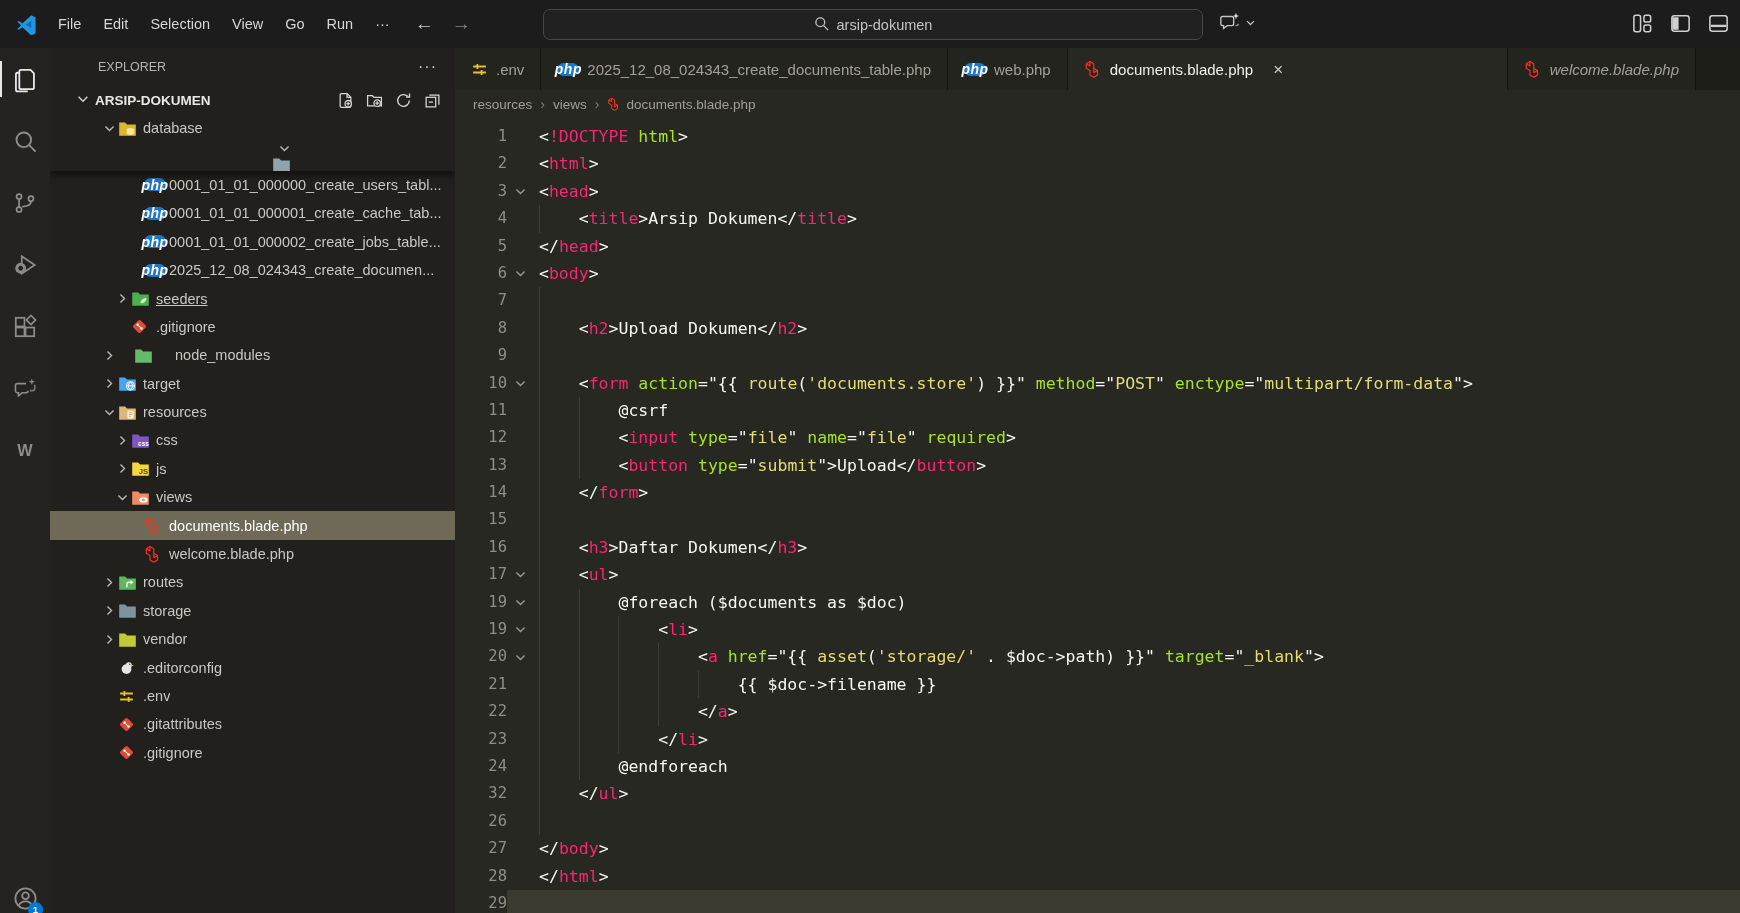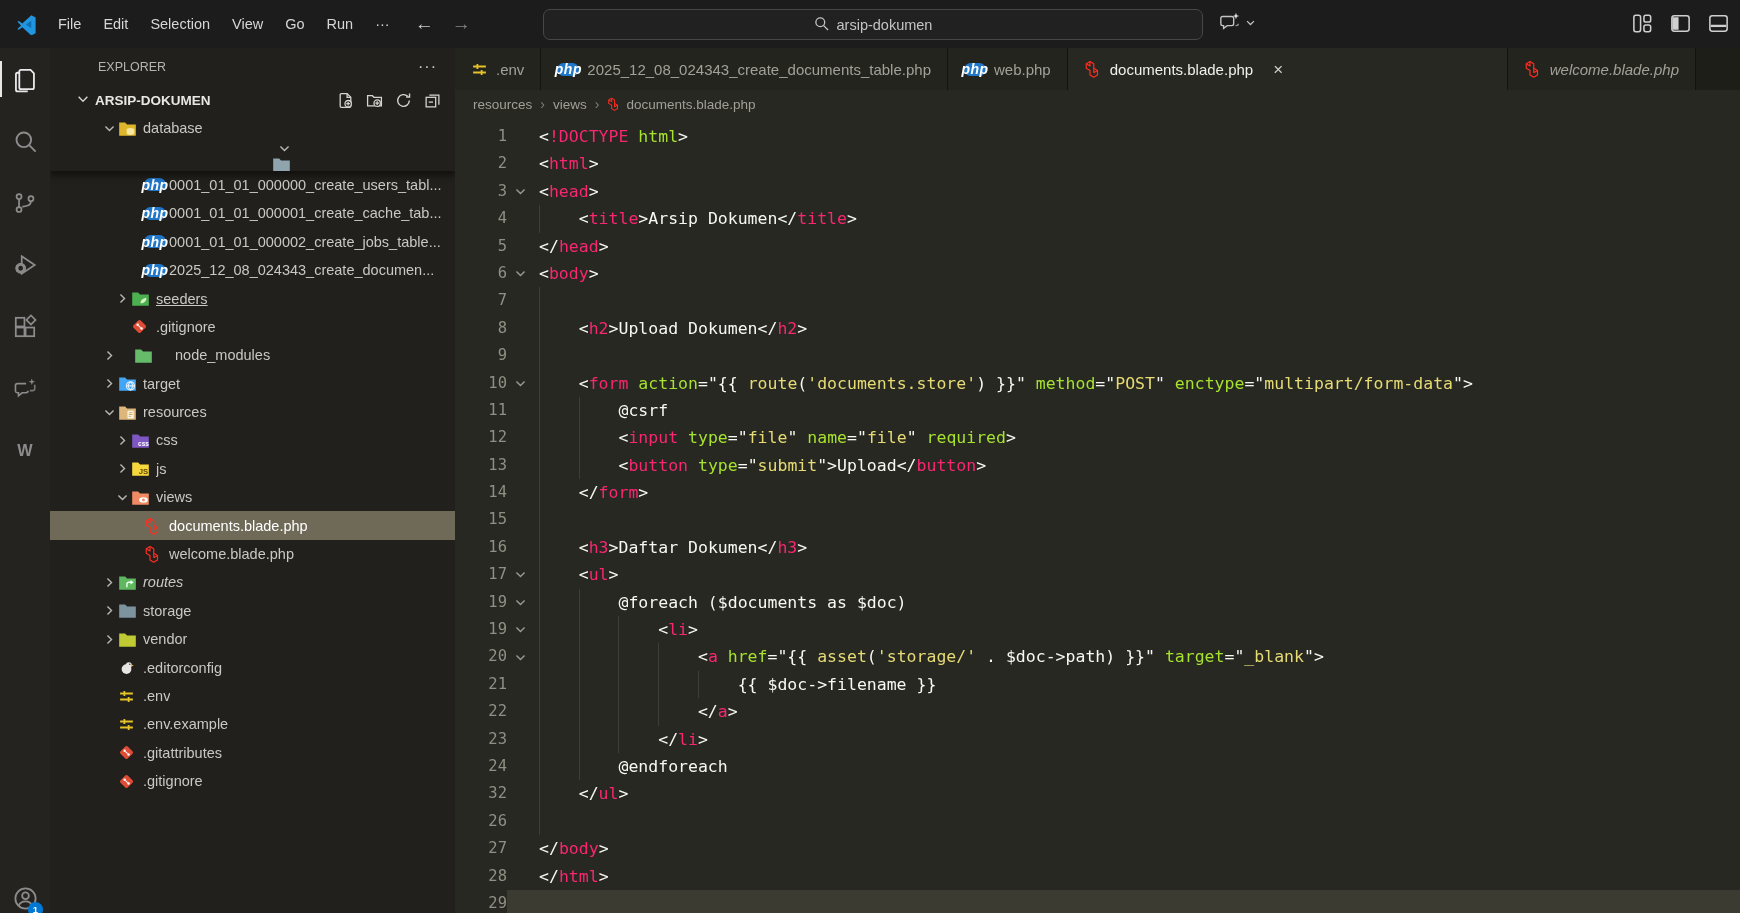--- a/index.html
+++ b/index.html
@@ -420,21 +420,21 @@
           <div class="trow" style="padding-left: 76px;">
             <span class="tchev"></span>
             <span class="ticon">
               <svg width="18" height="18" viewBox="0 0 24 24" fill="none" stroke="#ff2d20" stroke-width="1.6" stroke-linejoin="round">
                 <path d="M3 5l5-3 5 3v6l5 3v6l-5 3-5-3v-6L3 11z"></path>
                 <path d="M8 2v6L3 5m10 12l5-3m-5-3v6"></path>
               </svg>
             </span>
             <span class="tlabel">welcome.blade.php</span>
           </div>
-          <div class="trow" style="padding-left: 50px; font-style: italic;">
+          <div class="trow" style="padding-left: 50px;">
             <span class="tchev">
               <svg width="13" height="13" viewBox="0 0 16 16" fill="none" stroke="#b9b8b2" stroke-width="1.7">
                 <path d="M5.5 3l5 5-5 5"></path>
               </svg>
             </span>
             <span class="ticon">
               <svg width="19" height="19" viewBox="0 0 16 16">
                 <path d="M1 3h5l1.6 1.6H15v9.4H1z" fill="#5fb85f"></path>
                 <path d="M7.5 12V9.5c0-1 .7-1.7 1.7-1.7h2.8" stroke="#eafff0" stroke-width="1.2" fill="none"></path>
                 <path d="M10.5 5.8l2.6 2-2.6 2z" fill="#eafff0"></path>
@@ -482,30 +482,20 @@
           </div>
           <div class="trow" style="padding-left: 50px;">
             <span class="tchev"></span>
             <span class="ticon">
               <svg width="17" height="17" viewBox="0 0 16 16" fill="none" stroke="#e6c229" stroke-width="1.7">
                 <path d="M2 5.2h12M2 10.8h12"></path>
                 <path d="M6 2.8v4.8M10 8.4v4.8"></path>
               </svg>
             </span>
             <span class="tlabel">.env</span>
-          </div>
-          <div class="trow" style="padding-left: 50px;">
-            <span class="tchev"></span>
-            <span class="ticon">
-              <svg width="17" height="17" viewBox="0 0 16 16" fill="none" stroke="#e6c229" stroke-width="1.7">
-                <path d="M2 5.2h12M2 10.8h12"></path>
-                <path d="M6 2.8v4.8M10 8.4v4.8"></path>
-              </svg>
-            </span>
-            <span class="tlabel">.env.example</span>
           </div>
           <div class="trow" style="padding-left: 50px;">
             <span class="tchev"></span>
             <span class="ticon">
               <svg width="17" height="17" viewBox="0 0 16 16">
                 <rect x="3.2" y="3.2" width="9.6" height="9.6" rx="1.6" transform="rotate(45 8 8)" fill="#de4c36"></rect>
                 <circle cx="6.3" cy="6.3" r="1.15" fill="#fff"></circle>
                 <circle cx="9.9" cy="9.9" r="1.15" fill="#fff"></circle>
                 <path d="M7.1 7.1l2 2" stroke="#fff" stroke-width="1"></path>
               </svg>

